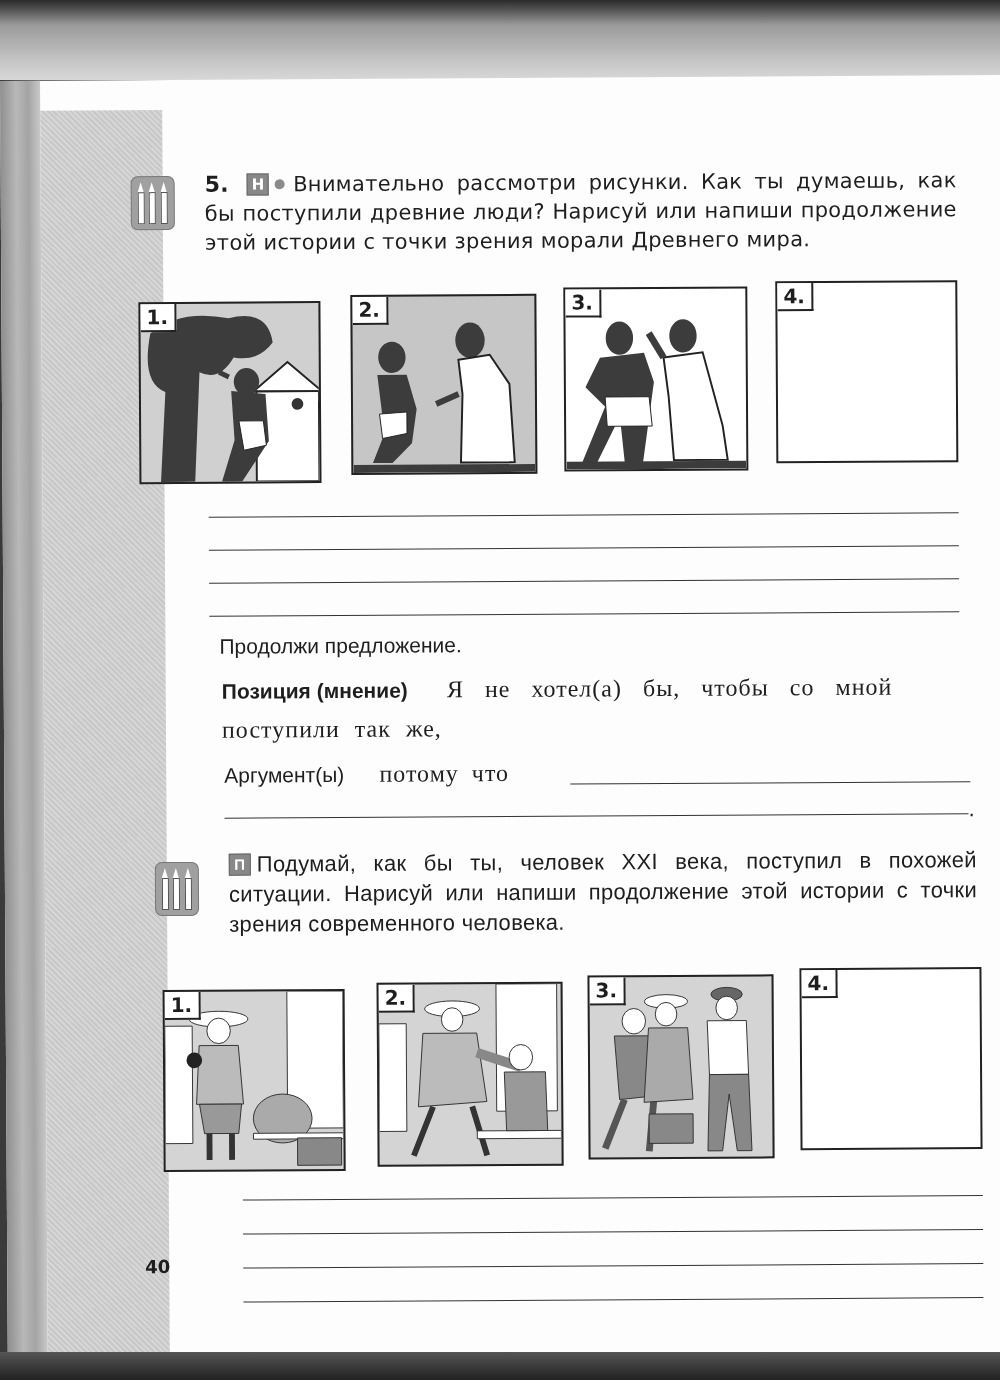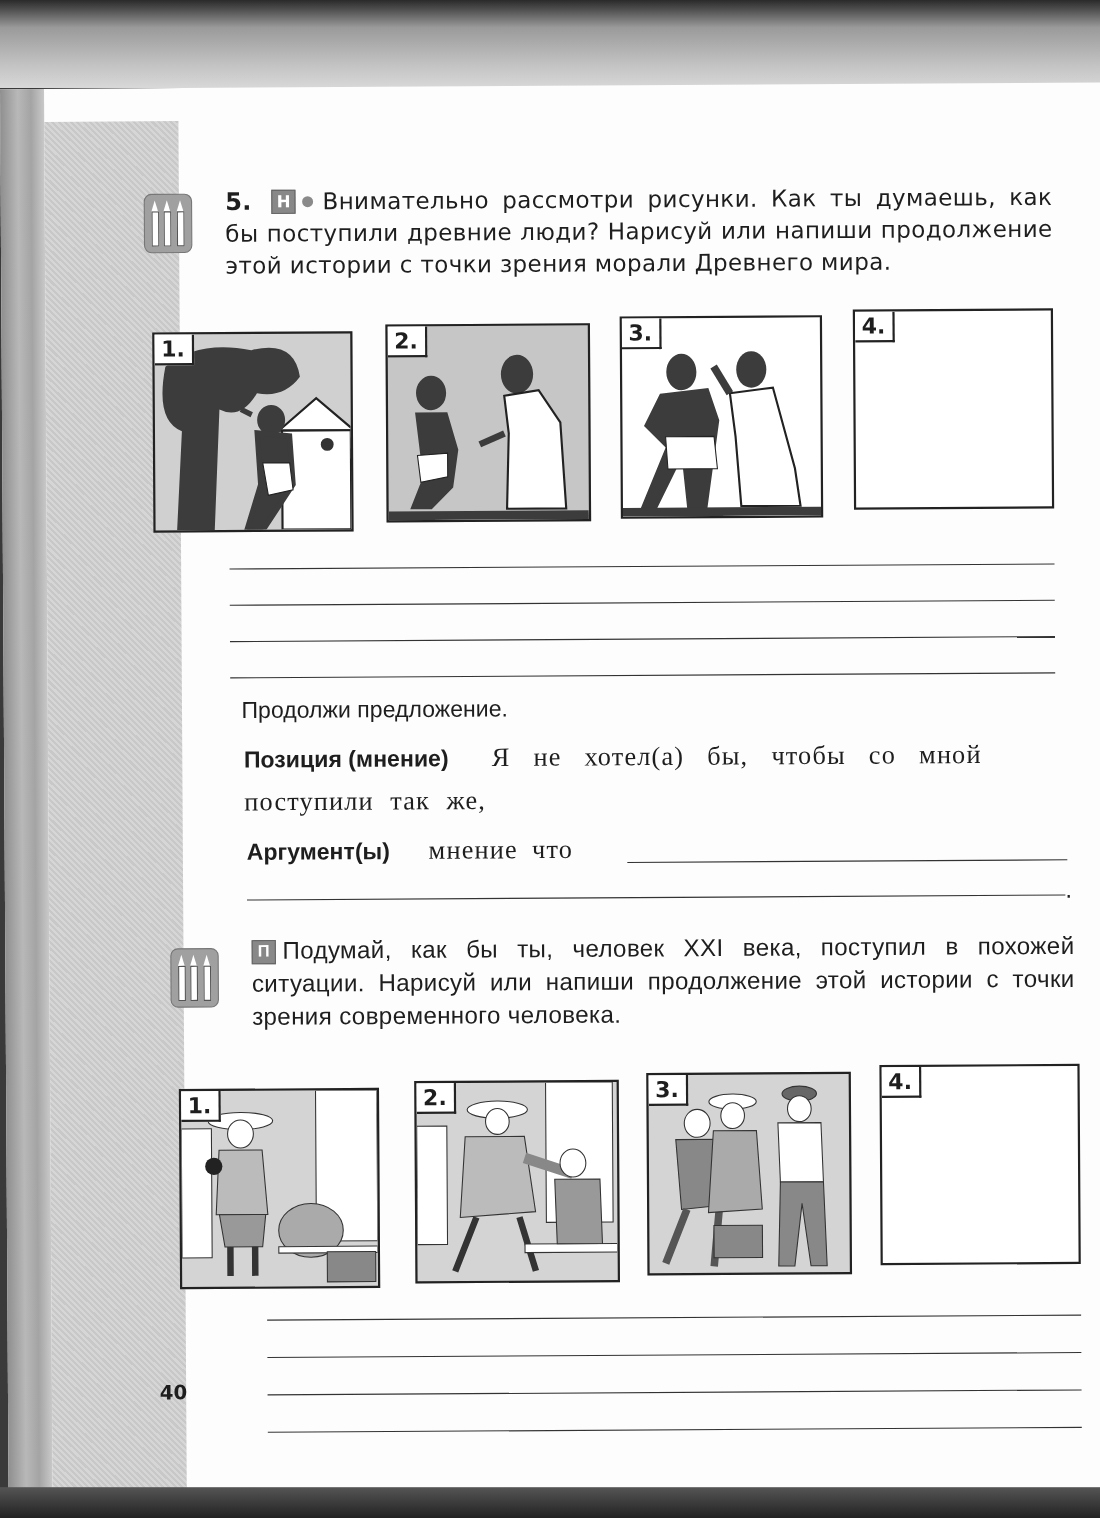--- a/index.html
+++ b/index.html
@@ -118,22 +118,22 @@
 
   <div style="position:absolute; left:216px; top:555px; font-size:21px;" class="cond">Продолжи предложение.</div>
 
   <div style="position:absolute; left:218px; top:598px; width:750px;">
     <span class="cond" style="font-weight:bold; font-size:21px;">Позиция (мнение)</span>
     <span class="serif" style="margin-left:34px; word-spacing:14px;">Я не хотел(а) бы, чтобы со мной</span>
   </div>
   <div class="serif" style="position:absolute; left:218px; top:637px; word-spacing:8px;">поступили так же,</div>
 
   <div style="position:absolute; left:220px; top:682px;">
-    <span class="cond" style="font-weight:bold; font-size:21px;">Аргумент(ы)</span>
-    <span class="serif" style="margin-left:30px; word-spacing:6px;">мнение что</span>
+    <span class="cond" style="font-weight:normal; font-size:21px;">Аргумент(ы)</span>
+    <span class="serif" style="margin-left:30px; word-spacing:6px;">потому что</span>
   </div>
   <div class="line" style="left:566px; top:706px; width:400px;"></div>
   <div class="line" style="left:220px; top:738px; width:744px;"></div>
   <div style="position:absolute; left:964px; top:722px; font-size:20px;">.</div>
 
   <div class="pencils" style="left:150px; top:782px;">
     <div class="pencil"></div>
       <div class="pencil"></div>
       <div class="pencil"></div>
   </div>

